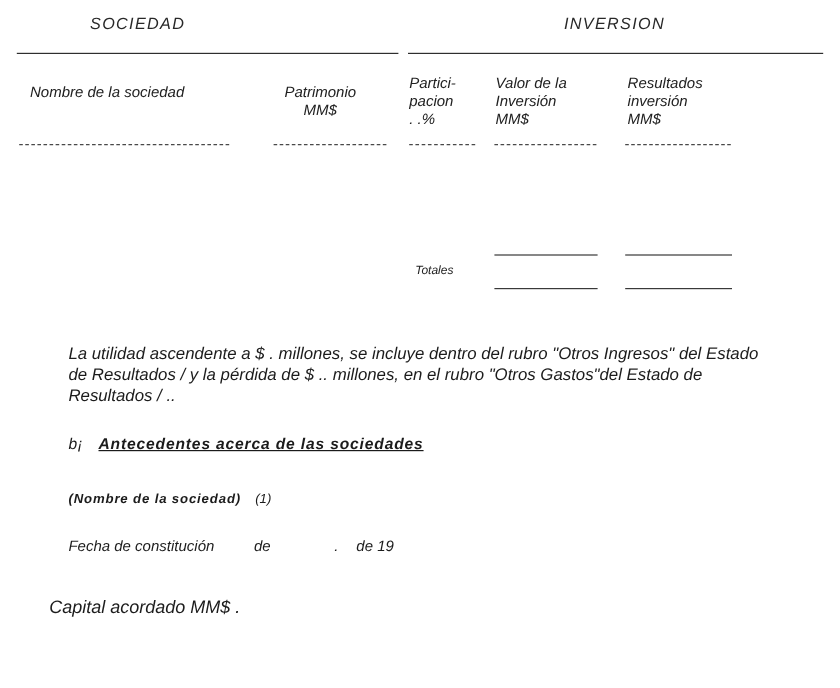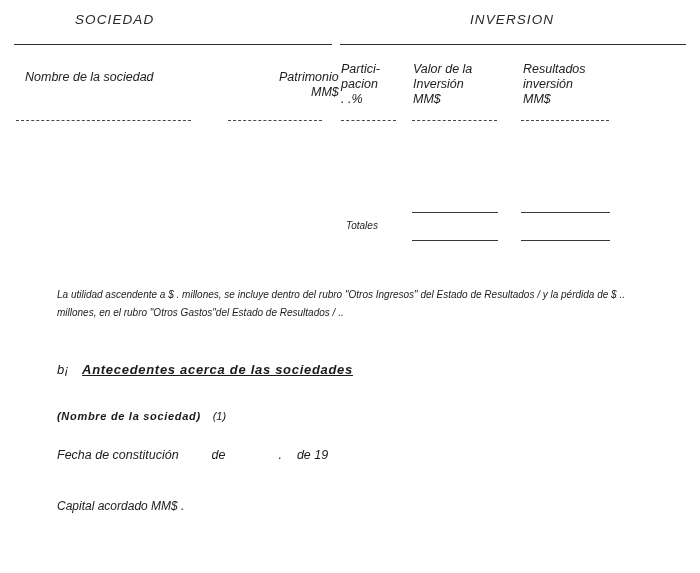--- a/index.html
+++ b/index.html
@@ -50,21 +50,21 @@
   .rule-top-right { left: 340px; top: 44px; width: 346px; }
 
   .col-head {
     position: absolute;
     font-size: 12.5px;
     line-height: 15px;
     color: #232323;
     white-space: pre-line;
   }
   .ch-nombre { left: 25px; top: 70px; }
-  .ch-patrimonio { left: 237px; top: 70px; text-align: right; margin-left: 42px; }
+  .ch-patrimonio { left: 237px; top: 70px; text-align: center; }
   .ch-particip { left: 341px; top: 62px; }
   .ch-valor { left: 413px; top: 62px; }
   .ch-resultados { left: 523px; top: 62px; }
 
   .dash-rule {
     position: absolute;
     height: 0;
     border-top: 1px dashed #4a4a4a;
   }
   .dr-1 { left: 16px; top: 120px; width: 175px; }
@@ -90,21 +90,21 @@
   .tr-2 { left: 521px; top: 212px; width: 89px; }
   .tr-3 { left: 412px; top: 240px; width: 86px; }
   .tr-4 { left: 521px; top: 240px; width: 89px; }
 
   
   .para {
     position: absolute;
     left: 57px;
     top: 286px;
     width: 580px;
-    font-size: 10px;
+    font-size: 14px;
     line-height: 17.5px;
     color: #1e1e1e;
   }
 
   
   .sec-b {
     position: absolute;
     left: 57px;
     top: 362px;
     font-size: 13px;
@@ -138,23 +138,23 @@
     left: 57px;
     top: 447px;
     font-size: 12.5px;
     line-height: 16px;
     color: #1e1e1e;
   }
   .dates span.gap { display: inline-block; }
 
   .capital {
     position: absolute;
-    left: 57px;
+    left: 41px;
     top: 498px;
-    font-size: 12px;
+    font-size: 15px;
     line-height: 17px;
     color: #1e1e1e;
   }
 </style>
 </head>
 <body>
 
 <div class="page">
 
   <div class="group-titles">

